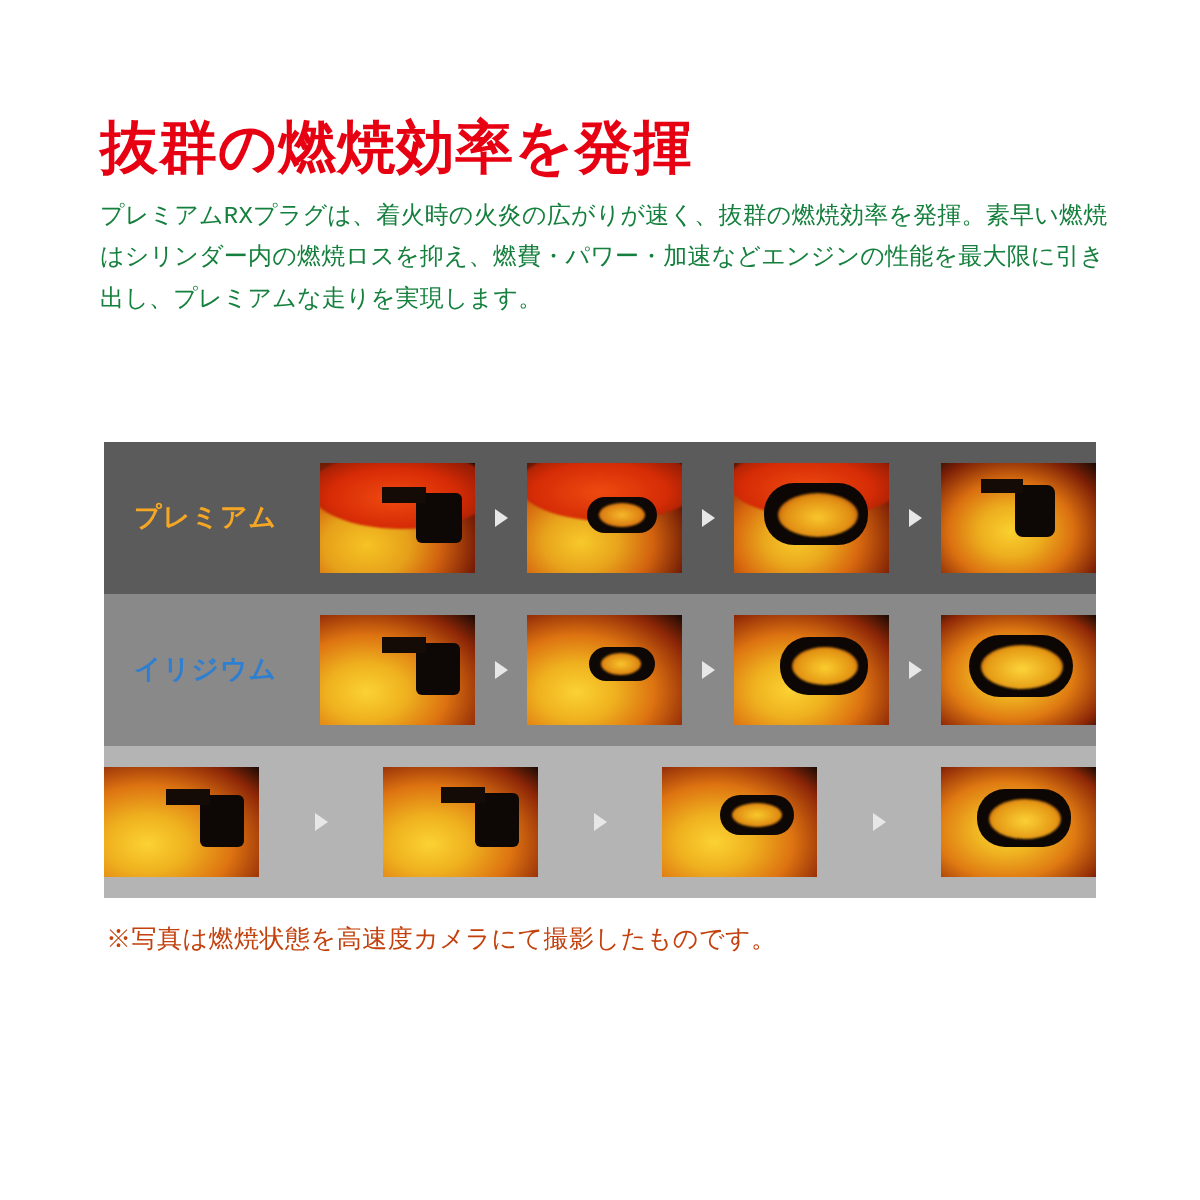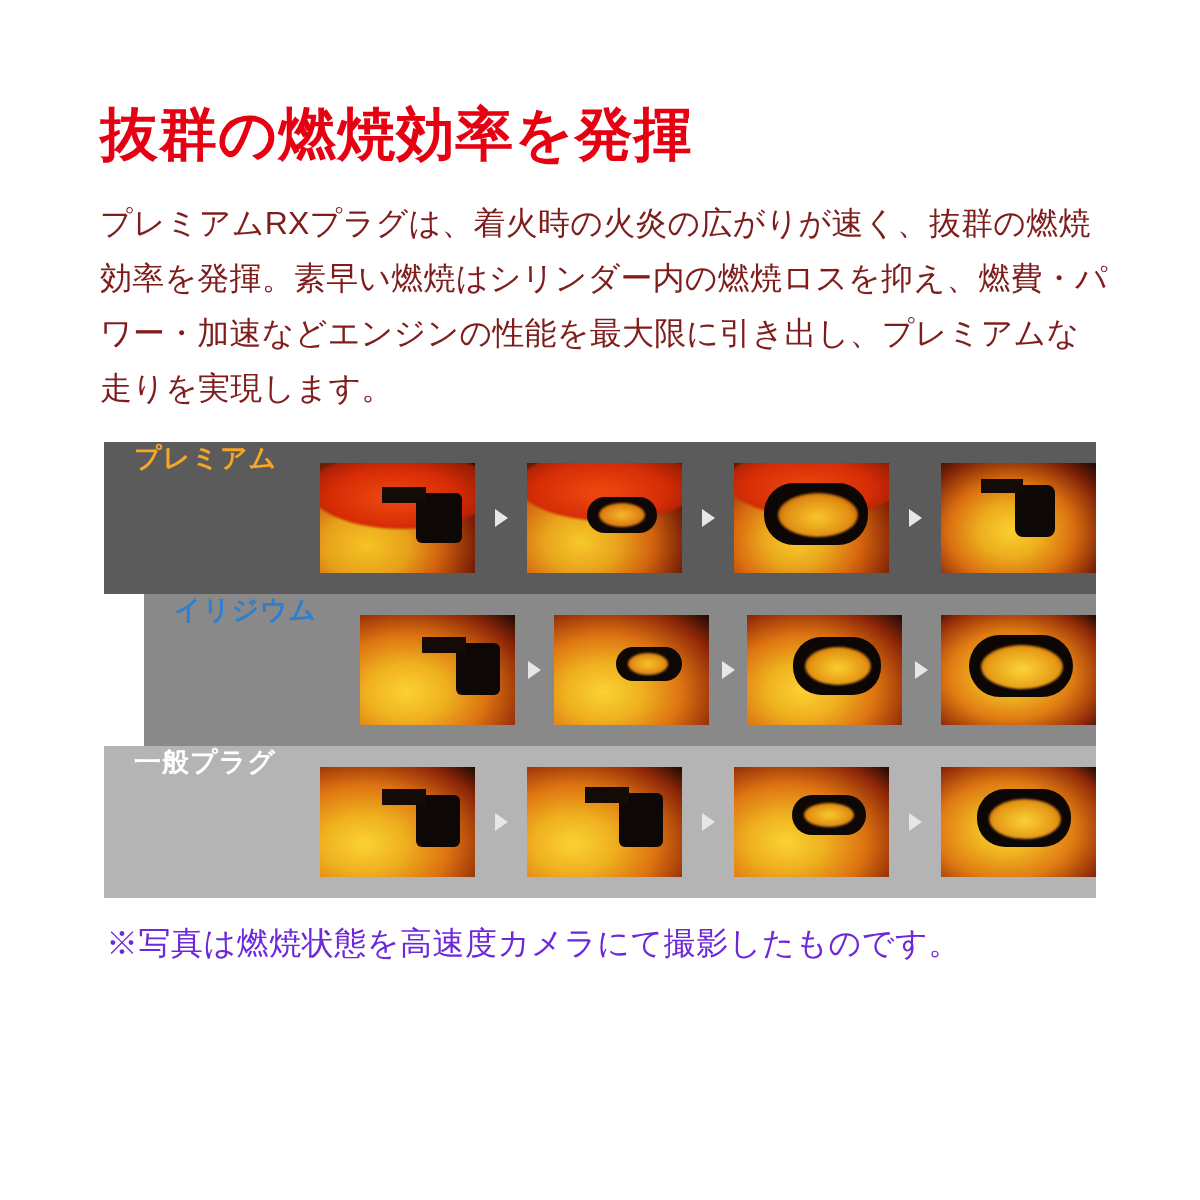--- a/index.html
+++ b/index.html
@@ -18,59 +18,61 @@
     position: relative;
     width: 1200px;
     height: 1200px;
     box-sizing: border-box;
   }
 
   
   .heading {
     position: absolute;
     left: 100px;
-    top: 63px;
+    top: 76px;
     font-size: 58px;
     font-weight: bold;
     letter-spacing: 1px;
     color: #e60012;
     line-height: 1.1;
     white-space: nowrap;
   }
 
   
   .body-copy {
     position: absolute;
     left: 100px;
     top: 196px;
     width: 1010px;
-    font-size: 32px;
+    font-size: 24px;
     line-height: 1.72;
     letter-spacing: 0.2px;
-    color: #7f1d1d;
+    color: #15803d;
+    font-family: Liberation Mono, monospace;
   }
   .body-copy p {
     margin: 0;
   }
 
   
   .compare {
     position: absolute;
     left: 104px;
     top: 442px;
     width: 992px;
     height: 456px;
   }
   .row {
     display: flex;
+    align-items: center;
     height: 152px;
     box-sizing: border-box;
   }
   .row.r1 { background: #5b5b5b; }
-  .row.r2 { background: #898989; margin-left: 40px; }
+  .row.r2 { background: #898989; }
   .row.r3 { background: #b4b4b4; }
 
   .row-label {
     width: 216px;
     padding-left: 30px;
     box-sizing: border-box;
     font-size: 27px;
     font-weight: bold;
     line-height: 1.25;
     letter-spacing: 1px;
@@ -127,23 +129,23 @@
   .frame .notch {
     position: absolute;
     background: #0c0604;
   }
 
   
   .footnote {
     position: absolute;
     left: 106px;
     top: 922px;
-    font-size: 32px;
+    font-size: 25px;
     letter-spacing: 0.5px;
-    color: #6d28d9;
+    color: #c2410c;
   }
 </style>
 </head>
 <body>
 
 <div class="page">
 
   <h1 class="heading">抜群の燃焼効率を発揮</h1>
 
   <div class="body-copy">
@@ -239,23 +241,20 @@
         <div class="frame">
           <div class="bg" style="background:radial-gradient(ellipse at 45% 55%, #fcd83a 0%, #f0b622 24%, #df7a12 52%, #8e2807 82%, #1a0a04 100%);"></div>
           <div class="dark" style="left:28px;top:20px;width:104px;height:62px;border-radius:32px;background:#0c0604;"></div>
           <div class="blob" style="left:40px;top:30px;width:82px;height:44px;background:radial-gradient(ellipse at 50% 55%, #fcd43a 0%, #e59a14 62%, #ad470a 88%, rgba(120,40,6,0) 100%);"></div>
         </div>
 
       </div>
     </div>
 
     <div class="row r3">
-      <div class="row-label">
-        <div>一般プラグ</div>
-      </div>
       <div class="frames">
 
         <div class="frame">
           <div class="bg" style="background:radial-gradient(ellipse at 28% 70%, #fbd233 0%, #efb11f 26%, #dd7311 54%, #8c2607 82%, #1a0a04 100%);"></div>
           <div class="dark" style="left:96px;top:28px;width:44px;height:52px;border-radius:6px;background:#0d0705;"></div>
           <div class="notch" style="left:62px;top:22px;width:44px;height:16px;background:#140a06;"></div>
         </div>
 
         <div class="arrow">
             <span></span>

